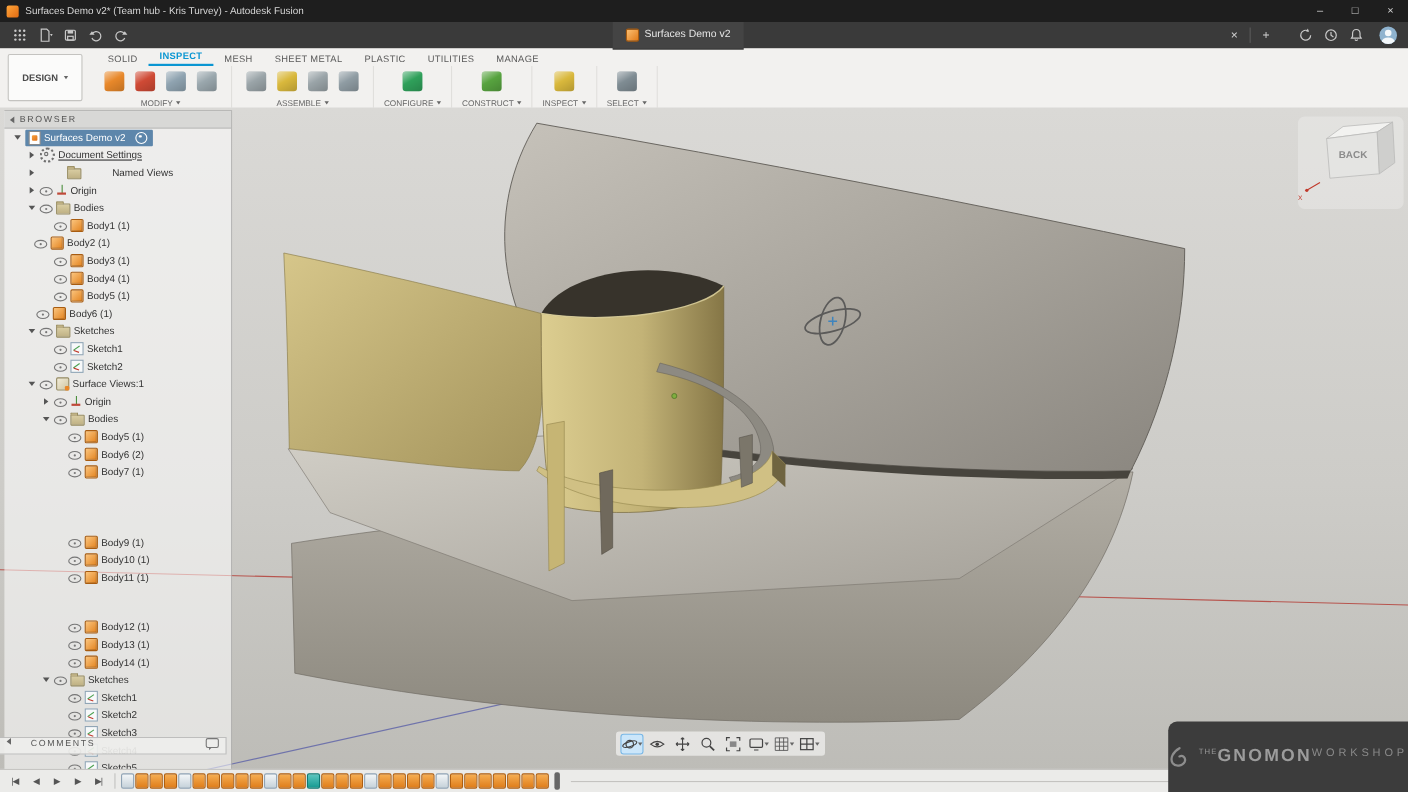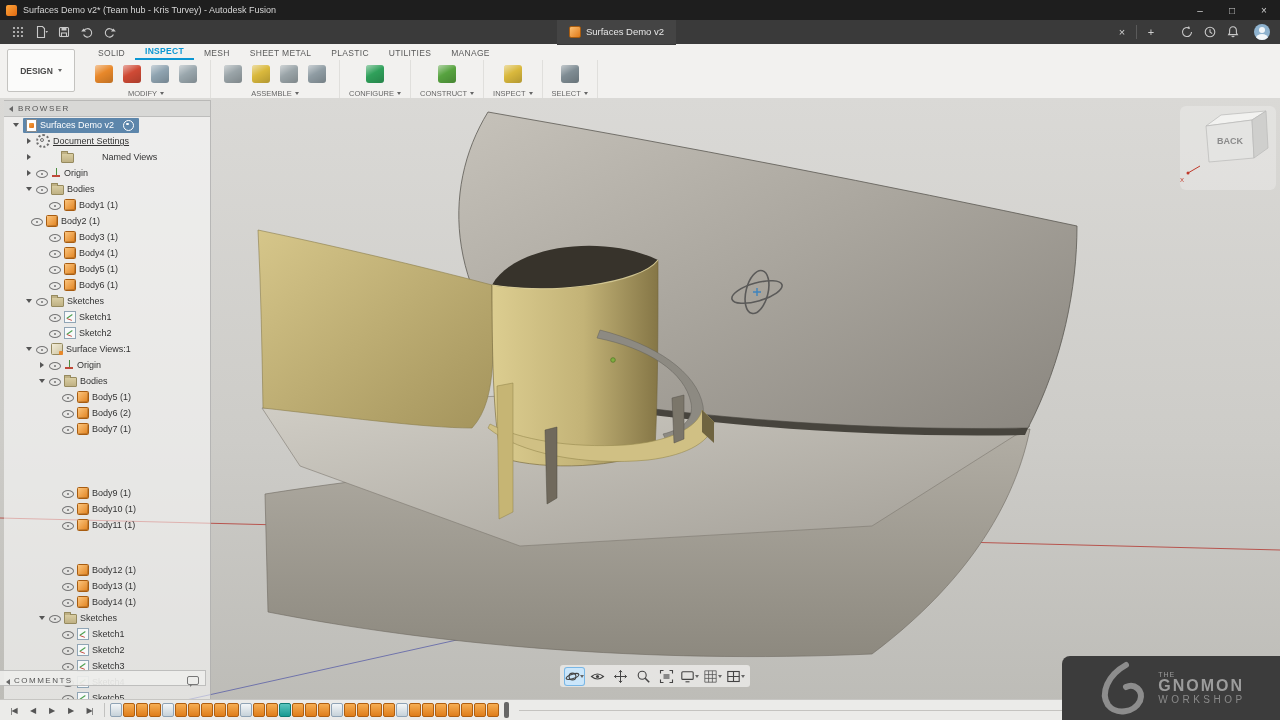--- a/index.html
+++ b/index.html
@@ -102,21 +102,21 @@
                 background:#e8882a;border-radius:1px}
   .bi-origin{width:10px;height:10px}
   .bi-origin::before{content:"";position:absolute;left:4.5px;top:0;width:1.5px;height:8px;background:#4b8f3e}
   .bi-origin::after{content:"";position:absolute;left:1px;top:7px;width:8px;height:1.5px;background:#bf4a3a}
   .bi-radio{width:9px;height:9px;border:1px solid #fff;border-radius:50%;position:relative;margin-left:6px;flex:none}
   .bi-radio::after{content:"";position:absolute;left:2.4px;top:2.4px;width:2.6px;height:2.6px;
                    background:#fff;border-radius:50%}
 
   
   .comments{position:absolute;left:0;top:572px;width:206px;height:16px;background:rgba(238,238,236,.92);
-            border:1px solid rgba(120,120,120,.4);border-left:none;display:flex;align-items:flex-end;gap:4px;
+            border:1px solid rgba(120,120,120,.4);border-left:none;display:flex;align-items:flex-start;gap:18px;
             font-size:8px;color:#555;letter-spacing:1.5px;padding:0 6px;box-sizing:border-box}
   .bubble{width:10px;height:7px;border:1px solid #777;border-radius:2px;position:relative;margin-left:auto}
   .bubble::after{content:"";position:absolute;left:2px;bottom:-3px;width:0;height:0;
                  border-top:3px solid #777;border-right:3px solid transparent}
 
   
   .navbar{position:absolute;left:560px;top:567px;height:20px;display:flex;align-items:center;gap:4px;
           background:rgba(248,248,246,.65);border-radius:3px;padding:1px 5px}
   .nav{width:19px;height:17px;display:flex;align-items:center;justify-content:center;border-radius:2px}
   .nav.sel{background:#cbe6fa;box-shadow:0 0 0 1px #79b7e6}
@@ -132,21 +132,21 @@
   .ti{width:12px;height:14px;border-radius:2px;flex:none}
   .ti.surface{background:linear-gradient(#f6ae53,#df7d1a);border:1px solid #b05f10;box-sizing:border-box}
   .ti.sketch{background:linear-gradient(#f3f6f8,#c6d2da);border:1px solid #8fa3b5;box-sizing:border-box}
   .ti.teal{background:linear-gradient(#5cc6bf,#179a92);border:1px solid #0f7a74;box-sizing:border-box}
   .thandle{width:5px;height:16px;background:#666;border-radius:2px;margin-left:5px;flex:none}
   .ttrack{flex:1;height:1px;background:#c4c3c0;margin:0 10px}
 
   
   .watermark{position:absolute;right:0;bottom:0;width:218px;height:64px;background:#3c3c3c;
              border-top-left-radius:8px;display:flex;align-items:center;justify-content:center;gap:10px;z-index:6}
-  .wm-text{display:flex;flex-direction:column;line-height:1.05}
+  .wm-text{display:flex;flex-direction:row;line-height:1.05}
   .wm-the{font-size:7px;color:#9a9a9a;letter-spacing:1px}
   .wm-g{font-size:16px;color:#9c9c9c;font-weight:bold;letter-spacing:2px}
   .wm-w{font-size:10px;color:#8a8a8a;letter-spacing:3.5px}
 </style>
 </head>
 <body>
 
 <div class="titlebar">
   <span class="fusion-logo"></span>
   <span>Surfaces Demo v2* (Team hub - Kris Turvey) - Autodesk Fusion</span>
@@ -445,21 +445,21 @@
           <span class="bi bi-eye"></span>
           <span class="bi bi-body"></span>
           <span class="tlabel">Body4 (1)</span>
         </div>
         <div class="trow" style="padding-left: 34px;">
           <span class="exp none"></span>
           <span class="bi bi-eye"></span>
           <span class="bi bi-body"></span>
           <span class="tlabel">Body5 (1)</span>
         </div>
-        <div class="trow" style="padding-left: 34px;">
+        <div class="trow" style="padding-left: 18px;">
           <span class="exp none"></span>
           <span class="bi bi-eye"></span>
           <span class="bi bi-body"></span>
           <span class="tlabel">Body6 (1)</span>
         </div>
         <div class="trow" style="padding-left: 21px;">
           <span class="exp open"></span>
           <span class="bi bi-eye"></span>
           <span class="bi bi-folder"></span>
           <span class="tlabel">Sketches</span>

